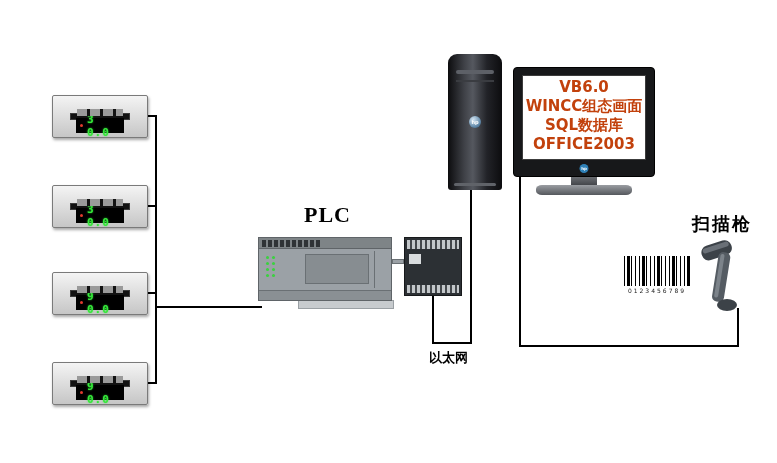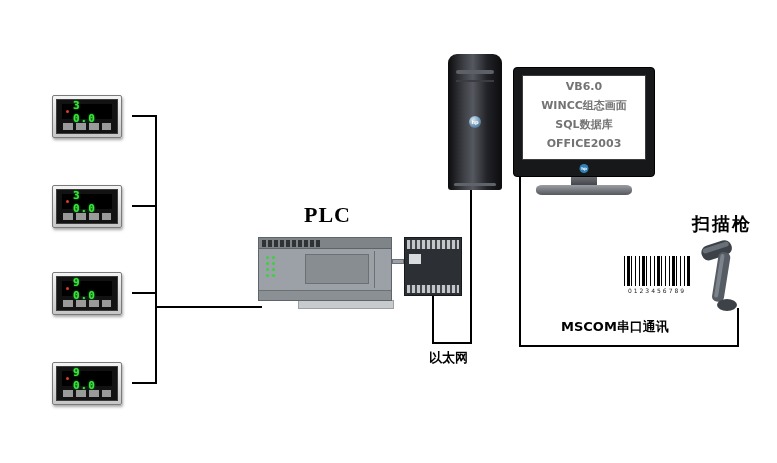--- a/index.html
+++ b/index.html
@@ -13,21 +13,21 @@
   
   .lbl { position: absolute; font-weight: bold; color: #000; white-space: nowrap; }
   .lbl-meters   { left: 40px;  top: 147px; font-size: 21px; letter-spacing: 3px; }
   .lbl-plc      { left: 304px; top: 202px; font-size: 22px; font-family: "Liberation Serif", serif; letter-spacing: 1px; }
   .lbl-modbus   { left: 172px; top: 288px; font-size: 13px; }
   .lbl-ethernet { left: 429px; top: 349px; font-size: 13px; }
   .lbl-mscom    { left: 561px; top: 318px; font-size: 13px; }
   .lbl-scanner  { left: 692px; top: 212px; font-size: 18px; letter-spacing: 2px; }
 
   
-  .meter { position: absolute; width: 70px; height: 43px; background: linear-gradient(#f4f4f4, #c6c6c6); border: 1px solid #7a7a7a; border-radius: 2px; padding: 3px; box-shadow: 1px 2px 3px rgba(0,0,0,.35); }
+  .meter { position: absolute; width: 96px; height: 43px; background: linear-gradient(#f4f4f4, #c6c6c6); border: 1px solid #7a7a7a; border-radius: 2px; padding: 17px; box-shadow: 1px 2px 3px rgba(0,0,0,.35); }
   .meter-face { width: 100%; height: 100%; background: #121212; border: 1px solid #3a3a3a; position: relative; }
   .meter-screen { position: absolute; left: 5px; top: 4px; right: 5px; height: 15px; background: #000; display: flex; align-items: center; gap: 4px; padding: 0 4px; }
   .meter-red-led { width: 3px; height: 3px; background: #e33b2e; border-radius: 50%; flex: 0 0 auto; }
   .meter-value { color: #35e83a; font-family: "DejaVu Sans Mono", monospace; font-size: 11px; font-weight: bold; letter-spacing: 1px; text-shadow: 0 0 2px rgba(53,232,58,.8); }
   .meter-btnrow { position: absolute; left: 6px; right: 6px; bottom: 3px; height: 7px; background: repeating-linear-gradient(90deg, #9a9a9a 0 10px, #121212 10px 13px); }
 
   
   .plc-main { position: absolute; left: 258px; top: 237px; width: 134px; height: 64px; background: #9ba1a6; border: 1px solid #5f6468; }
   .plc-top { position: absolute; left: 0; top: 0; right: 0; height: 11px; background: #7e8487; border-bottom: 1px solid #5f6468; }
   .plc-terms { position: absolute; left: 3px; top: 2px; width: 58px; height: 7px; background: repeating-linear-gradient(90deg, #2f3336 0 4px, #7e8487 4px 6px); }
@@ -48,21 +48,21 @@
       background: linear-gradient(90deg, #0c0c0e 0%, #3f4147 30%, #55585f 46%, #222328 72%, #0c0c0e 100%); }
   .tower-drive { position: absolute; left: 8px; top: 16px; right: 8px; height: 4px; background: #5d6067; border-radius: 2px; }
   .tower-slot2 { position: absolute; left: 8px; top: 26px; right: 8px; height: 2px; background: #3a3c41; }
   .tower-logo { position: absolute; left: 50%; top: 62px; transform: translateX(-50%); width: 12px; height: 12px; border-radius: 50%;
       background: radial-gradient(circle at 35% 30%, #d5e6f3, #5f87a8 65%, #31506b); color: #fff; font-size: 5px; line-height: 12px; text-align: center; font-weight: bold; }
   .tower-foot { position: absolute; left: 6px; bottom: 4px; right: 6px; height: 3px; background: #606369; border-radius: 2px; }
 
   
   .monitor { position: absolute; left: 513px; top: 67px; width: 142px; height: 110px; background: #17181a; border: 1px solid #000; border-radius: 4px; }
   .monitor-screen { position: absolute; left: 8px; top: 7px; right: 8px; bottom: 16px; background: #fff; border: 1px solid #3c3c3c; overflow: hidden; }
-  .screen-text { padding-top: 3px; text-align: center; font-weight: bold; font-size: 11px; line-height: 16px; color: #737373; }
+  .screen-text { padding-top: 3px; text-align: center; font-weight: bold; font-size: 15px; line-height: 16px; color: #c2410c; }
   .monitor-logo { position: absolute; left: 50%; bottom: 3px; transform: translateX(-50%); width: 9px; height: 9px; border-radius: 50%;
       background: #2f81b7; color: #fff; font-size: 4px; line-height: 9px; text-align: center; font-weight: bold; }
   .monitor-neck { position: absolute; left: 571px; top: 177px; width: 26px; height: 9px; background: linear-gradient(#6a6d72, #3f4146); }
   .monitor-base { position: absolute; left: 536px; top: 185px; width: 96px; height: 10px; background: linear-gradient(#9a9da2, #55585d); border-radius: 6px / 4px; }
 
   
   .barcode { position: absolute; left: 624px; top: 256px; width: 66px; }
   .barcode-bars { height: 30px;
       background: repeating-linear-gradient(90deg, #000 0 1px, #fff 1px 3px, #000 3px 6px, #fff 6px 7px, #000 7px 8px, #fff 8px 11px, #000 11px 12px, #fff 12px 15px); }
   .barcode-caption { text-align: center; font-size: 6px; letter-spacing: 2px; margin-top: 1px; color: #222; }
@@ -168,16 +168,15 @@
       <rect x="1" y="5" width="31" height="15" rx="7" transform="rotate(-18 16 12)" fill="#3c4248"></rect>
       <rect x="3" y="7" width="27" height="5" rx="2.5" transform="rotate(-18 16 12)" fill="#6a7077"></rect>
       <rect x="15" y="14" width="12" height="50" rx="5" transform="rotate(9 21 40)" fill="#555c63"></rect>
       <rect x="17" y="16" width="4" height="44" rx="2" transform="rotate(9 21 40)" fill="#7c838a"></rect>
       <ellipse cx="27" cy="67" rx="10" ry="6" fill="#3c4248"></ellipse>
     </svg>
   </div>
 
   <div class="lbl lbl-plc">PLC</div>
   <div class="lbl lbl-ethernet">以太网</div>
-  <div class="lbl lbl-mscom">MSCOM串口通讯</div>
   <div class="lbl lbl-scanner">扫描枪</div>
 
 </div>
 
 </body></html>

